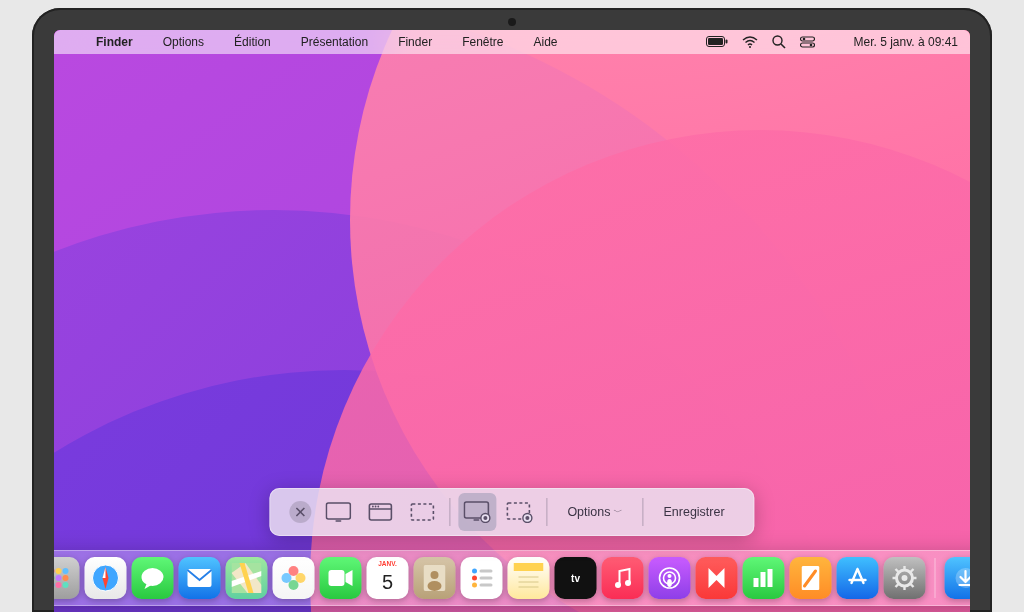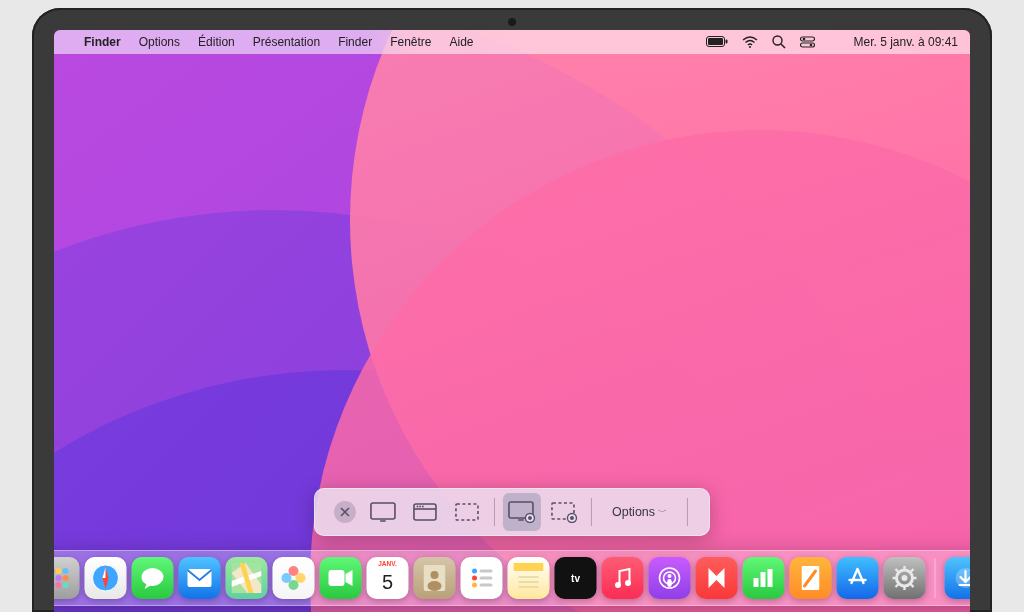--- a/index.html
+++ b/index.html
@@ -42,21 +42,21 @@
   
   .menubar{
     position:absolute;top:0;left:0;right:0;height:24px;
     background:rgba(255,255,255,0.55);
     backdrop-filter:blur(20px);
     display:flex;align-items:center;
     font-size:12px;font-weight:500;color:#222;
     padding:0 12px;
     z-index:10;
   }
-  .mb-left{display:flex;align-items:center;gap:18px;}
+  .mb-left{display:flex;align-items:center;gap:30px;}
   .mb-left .app{font-weight:700;}
   .mb-item{cursor:default;}
   .mb-right{margin-left:auto;display:flex;align-items:center;gap:14px;}
   .mb-right svg{display:block;}
   .apple{font-size:14px;}
   .clock{font-variant-numeric:tabular-nums;padding-left:24px;}
   
   .shot-toolbar{
     position:absolute;
     left:50%;transform:translateX(-50%);
@@ -227,20 +227,23 @@
             <circle cx="22" cy="17" r="4.5" fill="#e8dff0" stroke="#5a4f68" stroke-width="1.4"></circle>
             <circle cx="22" cy="17" r="2" fill="#5a4f68"></circle>
           </svg>
       </div>
       <div class="tb-sep"></div>
       <div class="tb-text">
         <span>Options</span>
         <span class="chev">﹀</span>
       </div>
       <div class="tb-sep"></div>
+      <div class="tb-text">
+        <span>Enregistrer</span>
+      </div>
     </div>
 
     <div class="dock">
 
       <div class="dock-icon launchpad">
           <svg width="24" height="24">
             <circle cx="5" cy="5" r="3" fill="#ff5c5c"></circle>
             <circle cx="12" cy="5" r="3" fill="#ffcf4f"></circle>
             <circle cx="19" cy="5" r="3" fill="#5fbfff"></circle>
             <circle cx="5" cy="12" r="3" fill="#5fd080"></circle>

